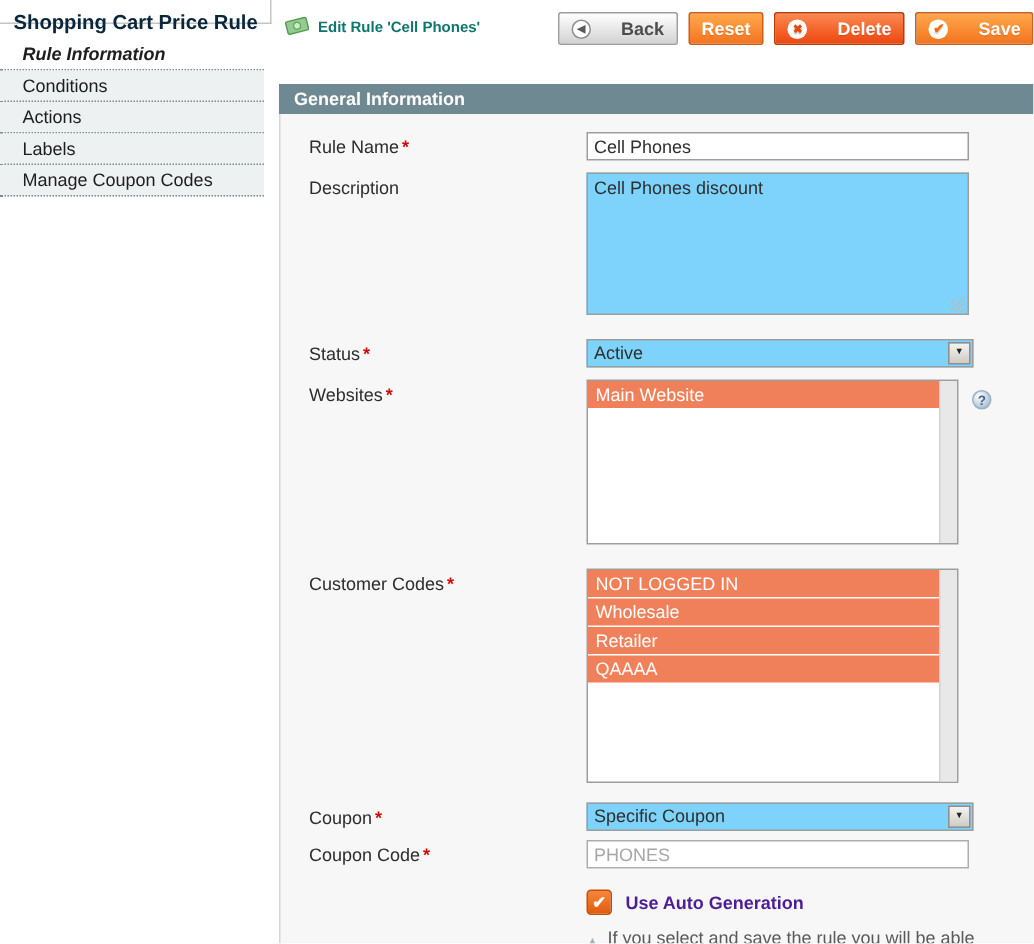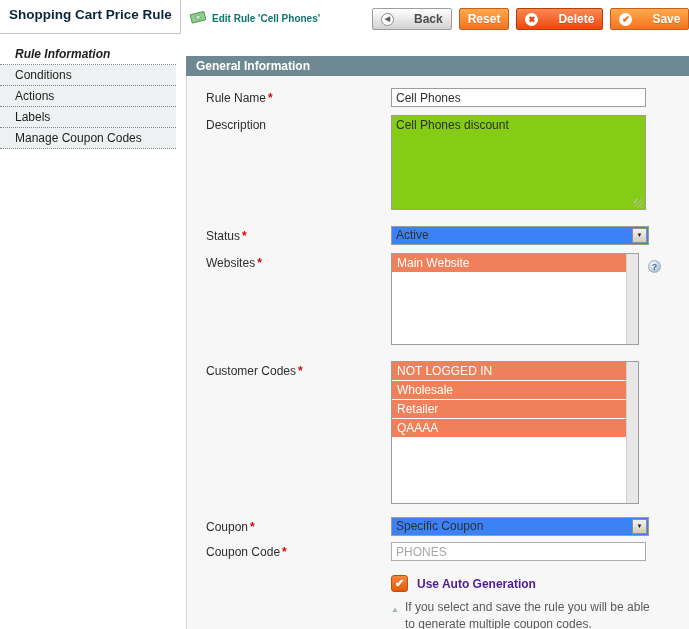--- a/index.html
+++ b/index.html
@@ -1,21 +1,21 @@
 <!DOCTYPE html>
 <html><head>
 <meta charset="utf-8">
 <style>
   * { margin:0; padding:0; box-sizing:border-box; }
   body { background:#fff; font-family:"Liberation Sans", sans-serif; }
   .screen { position:relative; width:689px; height:629px; overflow:hidden; background:#fff; font-size:12px; color:#2d2d2d; }
 
   
   .sidebar { position:absolute; left:0; top:0; width:181px; }
-  .sidebar-title { width:181px; height:34px; line-height:29px; padding-left:9px; font-size:13.5px; font-weight:bold; color:#0a263c; border-right:1px solid #c5c5c5; border-bottom:1px solid #c5c5c5; background:#fff; }
+  .sidebar-title { width:181px; height:16px; line-height:29px; padding-left:9px; font-size:13.5px; font-weight:bold; color:#0a263c; border-right:1px solid #c5c5c5; border-bottom:1px solid #c5c5c5; background:#fff; }
   .side-menu { list-style:none; margin-top:10px; width:176px; }
   .side-menu li { height:21px; line-height:20px; padding-left:15px; background:#eef1f1; border-bottom:1px dotted #7c8c8c; color:#1e1e1e; cursor:pointer; }
   .side-menu li.active { background:#fff; font-weight:bold; font-style:italic; }
 
   
   .content { position:absolute; left:186px; top:0; width:562px; }
   .content-header { position:relative; height:56px; }
   .content-title { position:absolute; left:4px; top:9px; display:flex; align-items:center; gap:6px; font-size:10px; font-weight:bold; color:#0f766e; white-space:nowrap; }
   .actions { position:absolute; left:186px; top:8px; display:flex; gap:7px; white-space:nowrap; }
   .btn { height:22px; padding:0 8px; font-family:"Liberation Sans",sans-serif; font-size:12px; font-weight:bold; border-radius:2px; display:inline-flex; align-items:center; gap:20px; cursor:pointer; }
@@ -32,28 +32,28 @@
   .fieldset { background:#f7f7f7; border-left:1px solid #d6d6d6; padding:12px 0 30px 19px; min-height:560px; }
 
   .form-row { display:flex; align-items:flex-start; }
   .flabel { width:185px; padding-top:3px; color:#2d2d2d; }
   .req { color:#d40707; font-style:normal; font-weight:bold; margin-left:2px; }
 
   .text-input { width:255px; height:19px; border:1px solid #9d9d9d; background:#fff; padding:0 4px; font:12px "Liberation Sans",sans-serif; color:#2f2f2f; }
   .text-input.disabled { color:#a7a7a7; border-color:#adadad; }
 
   .textarea-wrap { position:relative; }
-  .textarea { width:255px; height:95px; border:1px solid #9d9d9d; background:#84cc16; padding:2px 4px; font:12px "Liberation Sans",sans-serif; color:#2f2f2f; resize:none; }
+  .textarea { width:255px; height:95px; border:1px solid #9d9d9d; background:#7dd3fc; padding:2px 4px; font:12px "Liberation Sans",sans-serif; color:#2f2f2f; resize:none; }
   .resize-grip { position:absolute; right:3px; bottom:5px; width:9px; height:9px; background:repeating-linear-gradient(135deg, transparent 0 2px, #b9b9b9 2px 3px); pointer-events:none; }
 
-  .select { position:relative; width:258px; height:19px; background:#3b82f6; border:1px solid #9d9d9d; line-height:17px; padding:0 22px 0 4px; color:#2f2f2f; cursor:default; }
+  .select { position:relative; width:258px; height:19px; background:#7dd3fc; border:1px solid #9d9d9d; line-height:17px; padding:0 22px 0 4px; color:#2f2f2f; cursor:default; }
   .select-arrow { position:absolute; right:1px; top:1px; width:15px; height:15px; background:linear-gradient(#f4f3f0,#cfccc3); border:1px solid #8f8f8f; font-size:6px; text-align:center; line-height:13px; color:#222; }
 
   .multiselect { position:relative; width:248px; border:1px solid #9d9d9d; background:#fff; overflow:hidden; }
-  .ms-websites { height:92px; }
+  .ms-websites { height:110px; }
   .ms-groups { height:143px; }
   .ms-track { position:absolute; top:0; right:0; bottom:0; width:12px; background:#e8e8e8; border-left:1px solid #d2d2d2; }
   .opt { height:18px; line-height:16px; padding:1px 5px; margin:0 12px 1px 0; background:#f0805a; color:#fff; overflow:hidden; white-space:nowrap; }
 
   .ctrl-with-help { display:flex; align-items:flex-start; }
   .help-icon { width:13px; height:13px; border-radius:50%; background:radial-gradient(circle at 35% 30%, #ffffff, #bccede 60%, #97b0c6); border:1px solid #9ab0c4; color:#44678c; font-size:9px; font-weight:bold; text-align:center; line-height:12px; margin:7px 0 0 9px; cursor:pointer; }
 
   .check-row { display:flex; align-items:center; }
   .checkbox { width:17px; height:17px; border-radius:3px; background:linear-gradient(#f6883b,#e25a0e); border:1px solid #c14f0c; display:inline-flex; align-items:center; justify-content:center; color:#fff; font-size:11px; font-weight:bold; cursor:pointer; }
   .check-label { font-weight:bold; margin-left:9px; color:#4c1d95; }

